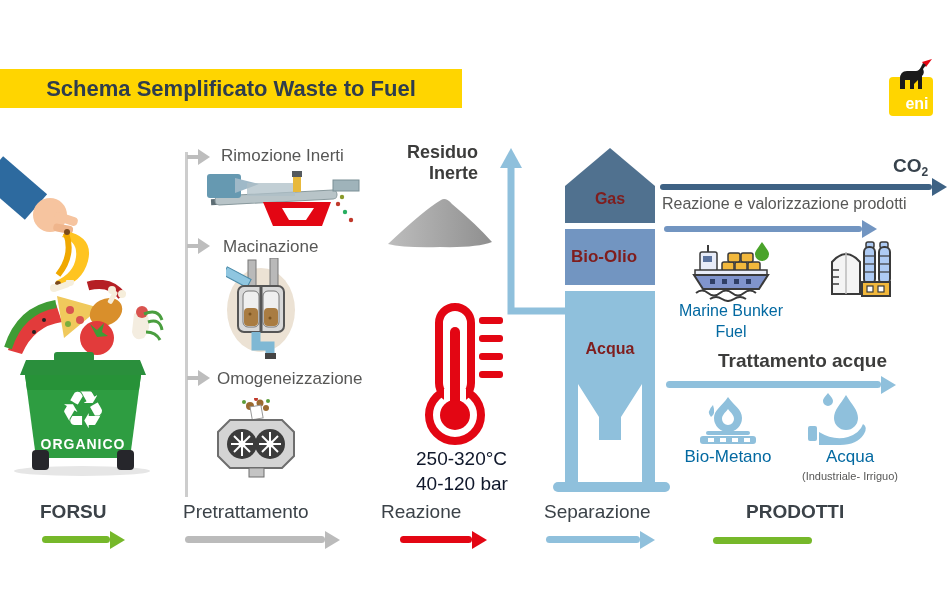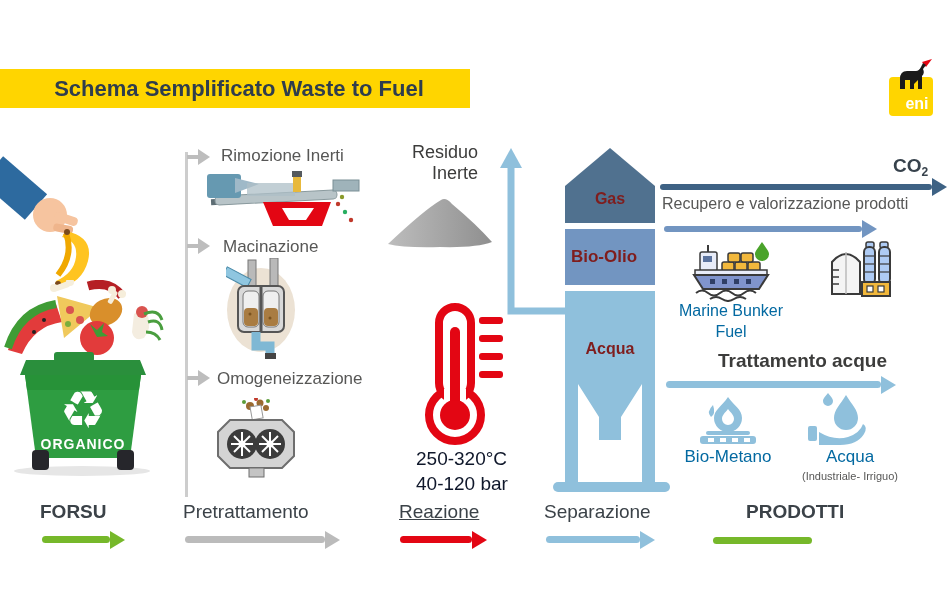--- a/index.html
+++ b/index.html
@@ -1,20 +1,20 @@
 <!DOCTYPE html>
 <html><head>
 <meta charset="utf-8">
 <style>
   html,body{margin:0;padding:0;background:#fff;}
   .canvas{position:relative;width:948px;height:614px;background:#ffffff;overflow:hidden;
           font-family:"Liberation Sans",sans-serif;}
   .abs{position:absolute;}
   
-  .banner{position:absolute;left:0;top:69px;width:462px;height:39px;background:#FFD500;padding-left:8px;}
+  .banner{position:absolute;left:0;top:69px;width:462px;height:39px;background:#FFD500;}
   .banner .t{width:100%;text-align:center;line-height:39px;font-size:22px;font-weight:700;color:#2F3D4D;}
   
   .arrow{position:absolute;background:var(--c);border-radius:4px;}
   .arrow.head::after{content:"";position:absolute;left:100%;top:50%;transform:translateY(-50%);
       width:0;height:0;border-top:9px solid transparent;border-bottom:9px solid transparent;
       border-left:15px solid var(--c);}
   
   .rail{position:absolute;left:185px;top:152px;width:3px;height:345px;background:#CDCDCD;}
   .branch{position:absolute;left:187px;width:11px;height:4px;background:#BDBDBD;}
   .branch::after{content:"";position:absolute;left:100%;top:50%;transform:translateY(-50%);
@@ -23,21 +23,21 @@
   .steplbl{position:absolute;font-size:17px;color:#575756;}
   .stage-lbl{position:absolute;top:501px;font-size:19px;font-weight:500;color:#3B4248;}
   .stage-lbl.strong{font-weight:700;}
   .col-lbl{position:absolute;font-size:16px;font-weight:600;color:#7f1d1d;text-align:center;}
   .note{position:absolute;font-size:16px;color:#575756;}
   .prod-lbl{position:absolute;font-size:16px;color:#0369a1;text-align:center;line-height:21px;}
   .co2{position:absolute;left:893px;top:155px;font-size:19px;font-weight:600;color:#37424C;}
   .co2 .sub{font-size:12px;vertical-align:-4px;}
   .temp{position:absolute;left:416px;font-size:19px;color:#0f172a;}
   .residuo{position:absolute;left:392px;top:142px;width:86px;text-align:right;
-           font-size:18px;font-weight:400;color:#3C3C3B;line-height:21px;}
+           font-size:18px;font-weight:700;color:#3C3C3B;line-height:21px;}
   .tratt{position:absolute;left:700px;top:350px;width:205px;text-align:center;
          font-size:19px;font-weight:600;color:#3C3C3B;}
   .eni-txt{position:absolute;left:6px;bottom:3px;width:100%;text-align:center;
            color:#fff;font-weight:700;font-size:16px;}
   .watersub{position:absolute;left:786px;top:470px;width:128px;text-align:center;
             font-size:11px;color:#575756;}
 </style>
 </head>
 <body>
 
@@ -221,21 +221,21 @@
       <polygon points="25,93 89,93 68,126 68,149 46,149 46,126"></polygon>
       <rect x="0" y="191" width="117" height="10" rx="5"></rect>
     </g>
   </svg>
   <div class="col-lbl" style="left:565px;top:340px;width:90px;">Acqua</div>
 
   <div class="co2">
     <span>CO</span><span class="sub">2</span>
   </div>
   <div class="arrow head" style="--c:#3E6284;left:660px;top:184px;width:272px;height:6px;"></div>
-  <div class="note" style="left:662px;top:195px;">Recupero e valorizzazione prodotti</div>
+  <div class="note" style="left:662px;top:195px;">Reazione e valorizzazione prodotti</div>
   <div class="arrow head" style="--c:#7295C1;left:664px;top:226px;width:198px;height:6px;"></div>
 
   <svg class="abs" style="left:692px;top:242px;" width="78" height="60" viewBox="0 0 78 60">
     <path d="M4,51 q6,-5 12,0 t12,0 t12,0 t12,0 t12,0" stroke="#3A3A3A" stroke-width="2" fill="none"></path>
     <path d="M18,57 q6,-4 12,0 t12,0 t12,0" stroke="#3A3A3A" stroke-width="2" fill="none"></path>
     <rect x="8" y="10" width="17" height="19" rx="2" fill="#E8ECF8" stroke="#3A3A3A" stroke-width="1.5"></rect>
     <rect x="11" y="14" width="9" height="6" fill="#5B739E"></rect>
     <line x1="16" y1="3" x2="16" y2="10" stroke="#3A3A3A" stroke-width="2"></line>
     <g fill="#F2B83C" stroke="#3A3A3A" stroke-width="1.5">
       <rect x="30" y="20" width="12" height="9" rx="2"></rect>
@@ -310,21 +310,21 @@
   </svg>
   <div class="prod-lbl" style="left:796px;top:446px;width:108px;font-size:17px;">Acqua</div>
   <div class="watersub">(Industriale- Irriguo)</div>
 
   <div class="stage-lbl strong" style="left:40px;">FORSU</div>
   <div class="arrow head" style="--c:#76B82A;left:42px;top:536px;width:68px;height:7px;"></div>
 
   <div class="stage-lbl" style="left:183px;">Pretrattamento</div>
   <div class="arrow head" style="--c:#BBBBBB;left:185px;top:536px;width:140px;height:7px;"></div>
 
-  <div class="stage-lbl" style="left:399px;text-decoration:underline;">Reazione</div>
+  <div class="stage-lbl" style="left:381px;">Reazione</div>
   <div class="arrow head" style="--c:#E30613;left:400px;top:536px;width:72px;height:7px;"></div>
 
   <div class="stage-lbl" style="left:544px;">Separazione</div>
   <div class="arrow head" style="--c:#8FC0DC;left:546px;top:536px;width:94px;height:7px;"></div>
 
   <div class="stage-lbl strong" style="left:711px;margin-left:35px;">PRODOTTI</div>
   <div class="arrow" style="--c:#76B82A;left:713px;top:537px;width:99px;height:7px;"></div>
 
 </div>
 

